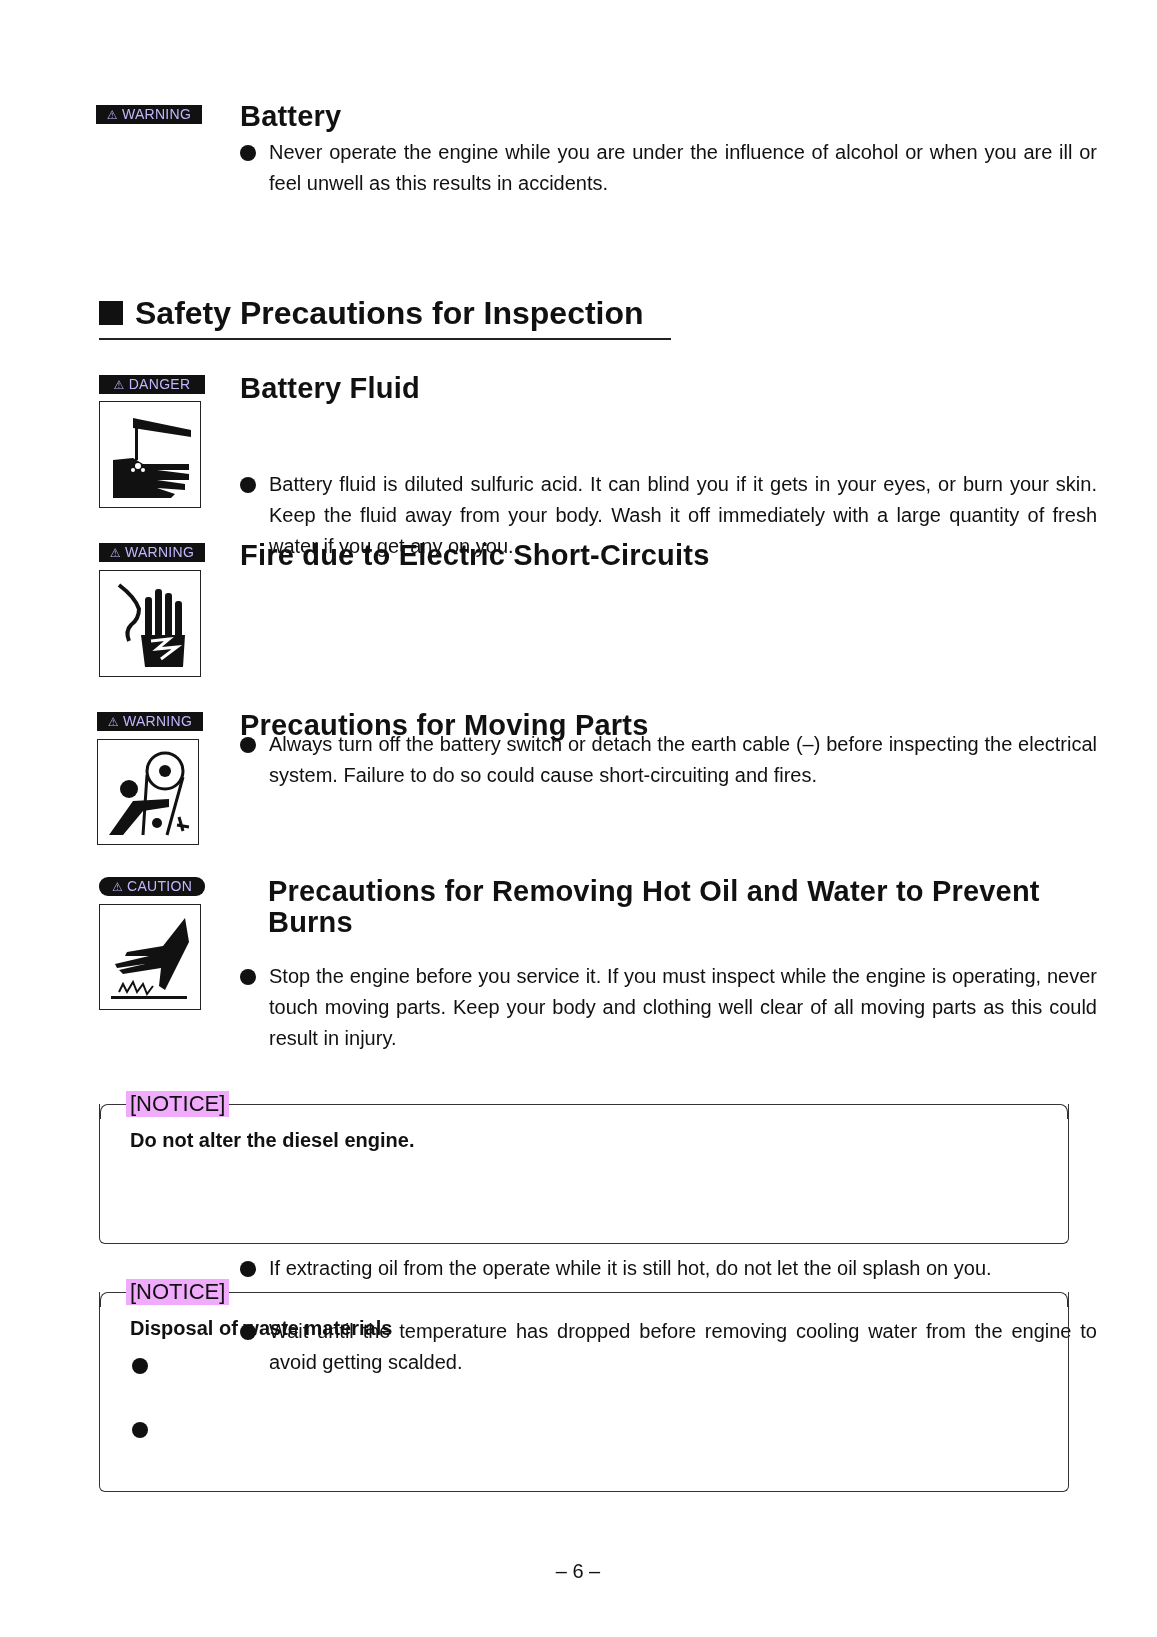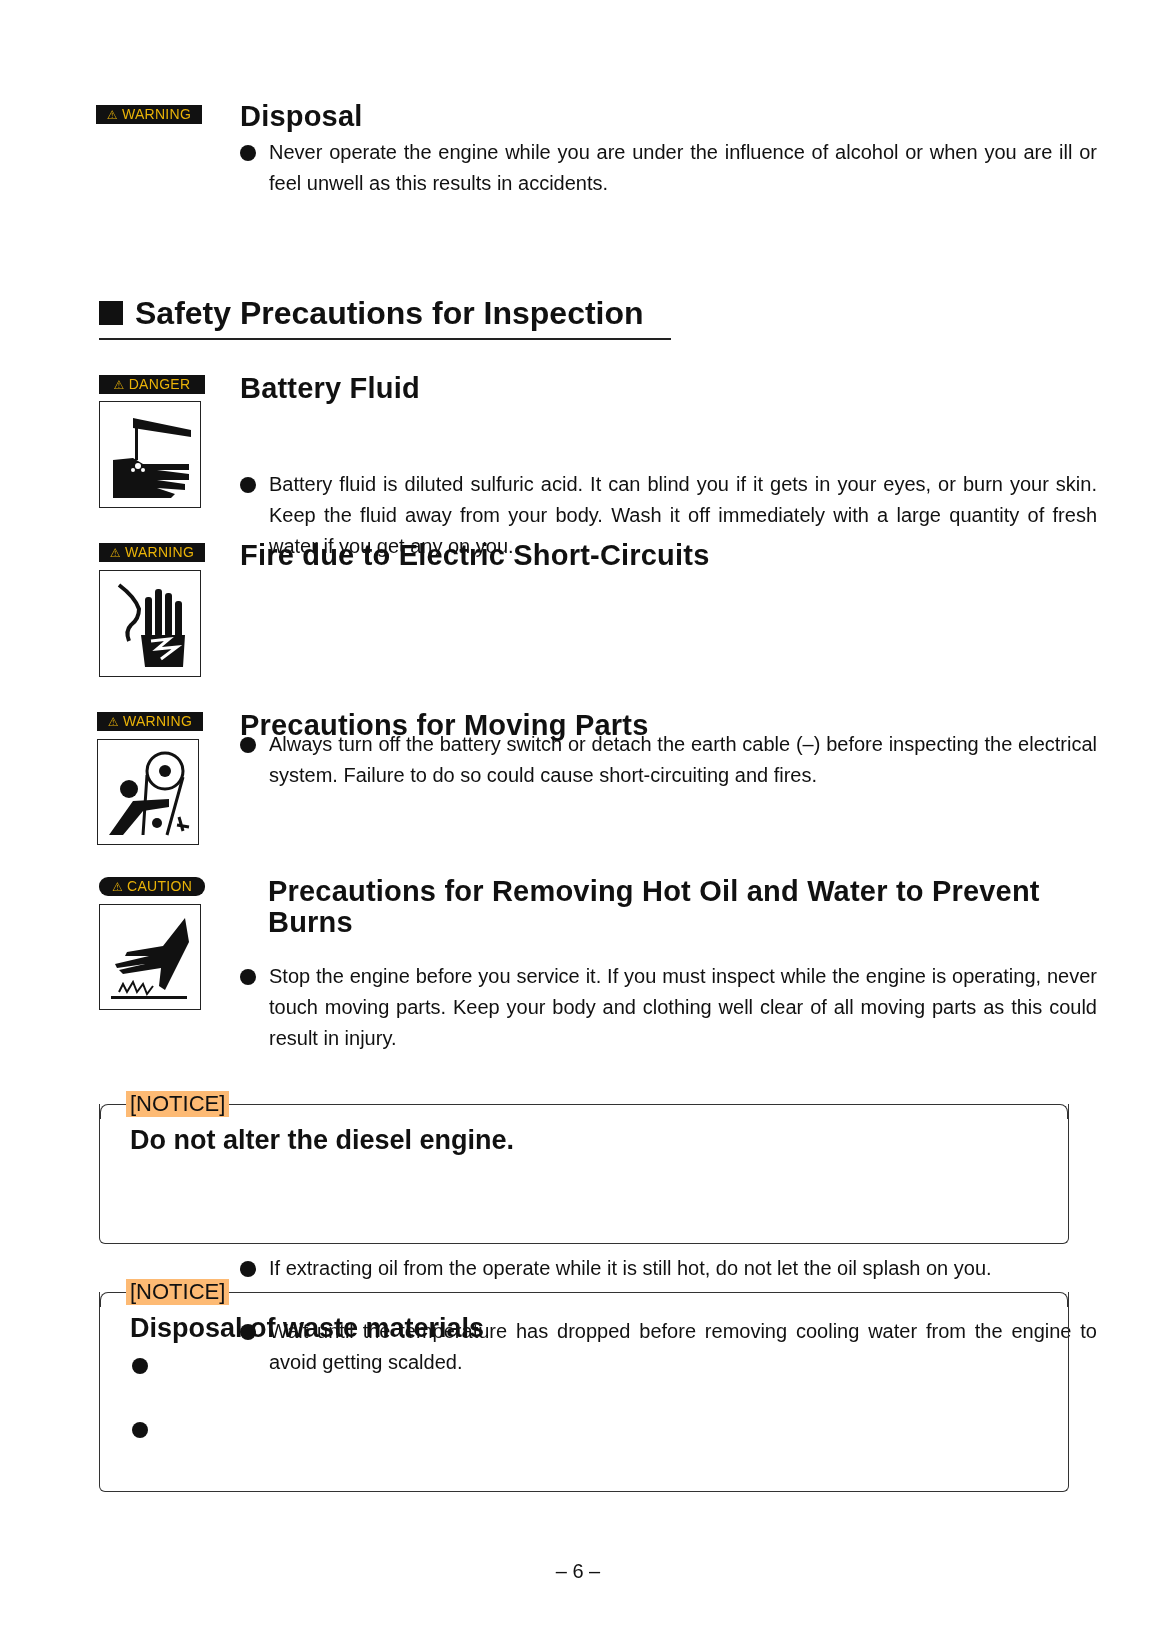--- a/index.html
+++ b/index.html
@@ -2,21 +2,21 @@
 <html><head>
   <meta charset="utf-8">
   <style>
     html, body { margin: 0; padding: 0; background: #ffffff; }
     body {
       width: 1157px; height: 1637px; position: relative; overflow: hidden;
       font-family: "Liberation Sans", "DejaVu Sans", sans-serif; color: #111;
     }
     .abs { position: absolute; }
     .label {
-      background: #111; color: #eab308; font-size: 14px; letter-spacing: 0.3px;
+      background: #111; color: #c4b5fd; font-size: 14px; letter-spacing: 0.3px;
       height: 19px; line-height: 19px; text-align: center; width: 106px;
       font-family: "Liberation Sans", sans-serif;
     }
     .label .tri { font-size: 12px; margin-right: 4px; }
     .pict {
       border: 1.5px solid #222; width: 102px; height: 102px; box-sizing: border-box;
       background: #fff; display: flex; align-items: center; justify-content: center;
     }
     .h2 { font-size: 29px; font-weight: bold; letter-spacing: 0.2px; line-height: 31px; }
     .para { font-size: 20px; line-height: 31px; text-align: justify; }
@@ -36,33 +36,33 @@
     .notice {
       border: 1.5px solid #333; border-top: none; border-radius: 0 0 6px 6px;
       box-sizing: border-box;
     }
     .notice-top {
       position: absolute; top: 0; left: 0; right: 0; height: 14px;
       border-top: 1.5px solid #333; border-left: 1.5px solid #333;
       border-right: 1.5px solid #333; border-radius: 8px 8px 0 0;
     }
     .notice-tag {
-      position: absolute; top: -13px; left: 26px; background: #fdba74;
+      position: absolute; top: -13px; left: 26px; background: #f0abfc;
       padding: 0 4px; font-size: 22px; line-height: 26px;
     }
-    .notice-title { font-size: 27px; font-weight: bold; line-height: 32px; }
+    .notice-title { font-size: 20px; font-weight: bold; line-height: 32px; }
     .page-num { font-size: 20px; text-align: center; width: 100px; }
   </style>
 </head>
 <body>
 
 <div class="abs label" style="left:96px; top:105px;">
   <span class="tri">⚠</span><span>WARNING</span>
 </div>
-<div class="abs h2" style="left:240px; top:101px;">Disposal</div>
+<div class="abs h2" style="left:240px; top:101px;">Battery</div>
 <div class="abs para bullet-item" style="left:240px; top:137px; width:828px;">
   <span class="dot"></span>
   <span>Never operate the engine while you are under the influence of alcohol or when you are ill or feel unwell as this results in accidents.</span>
 </div>
 
 <div class="abs section-head" style="left:99px; top:294px;">
   <span class="sq"></span><span>Safety Precautions for Inspection</span>
 </div>
 
 <div class="abs label" style="left:99px; top:375px;">

